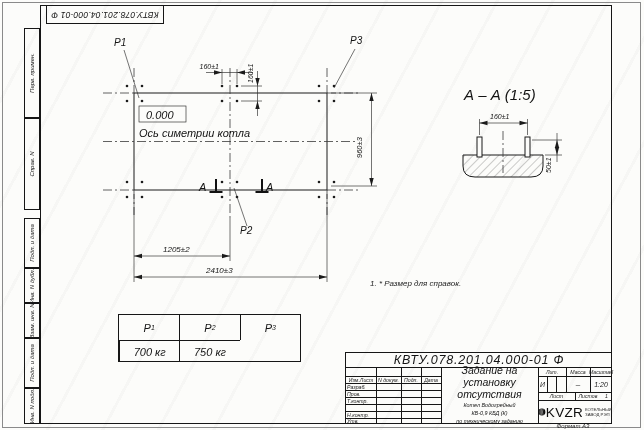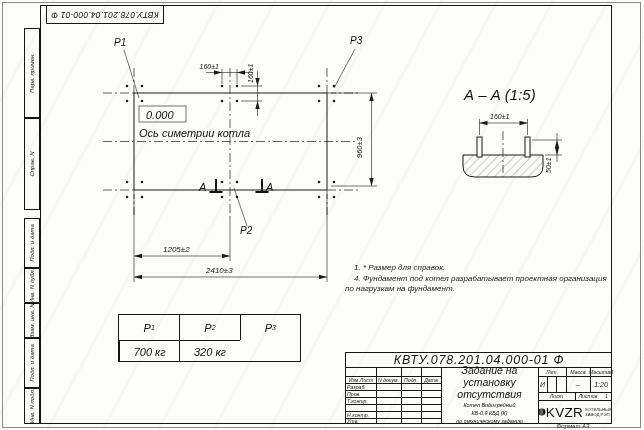--- a/index.html
+++ b/index.html
@@ -12,21 +12,21 @@
   .frame{left:40px;top:5px;width:572px;height:419px;border:1.6px solid #161616;}
   
   .topstamp{left:46px;top:5px;width:118px;height:19px;border:1px solid #161616;
     display:flex;align-items:center;justify-content:center;}
   .topstamp span{transform:rotate(180deg);font-style:italic;font-size:8.5px;white-space:nowrap;letter-spacing:.2px;}
   
   .mbox{left:24px;width:16px;border:1px solid #161616;display:flex;align-items:center;justify-content:center;overflow:visible;}
   .mbox span{transform:rotate(-90deg);font-style:italic;font-size:6px;white-space:nowrap;color:#222;}
   
   .notes{left:345px;top:263px;width:264px;font-style:italic;font-size:8px;line-height:10.6px;color:#1b1b1b;}
-  .notes p{margin:0;text-indent:9px;}
+  .notes p{margin:16px;text-indent:9px;}
   
   .ltable{left:118px;top:314px;width:183px;height:48px;display:grid;
     grid-template-columns:1fr 1fr 1fr;grid-template-rows:25px 22px;
     border:1.2px solid #161616;}
   .ltable .cell{border-left:1px solid #161616;border-top:1px solid #161616;
     display:flex;align-items:center;justify-content:center;font-style:italic;font-size:11px;}
   .ltable .cell.c0{border-left:none;} .ltable .cell.r0{border-top:none;}
   .ltable sub{font-size:7px;}
   
   .tb{left:345px;top:352px;width:266px;height:71px;border-top:1.4px solid #161616;border-left:1.4px solid #161616;}
@@ -199,38 +199,37 @@
         <path class="thin" d="M532,140 H562 M545,155 H562 M557,133 V162"></path>
         <path class="arr" d="M557,140 l-2.2,8 l4.4,0 Z"></path>
           <path class="arr" d="M557,155 l-2.2,-8 l4.4,0 Z"></path>
         <text transform="translate(551,173) rotate(-90)" font-size="7">50±1</text>
       </g>
     </g>
   </svg>
 
   <div class="abs notes">
     <p>1. * Размер для справок.</p>
-    <p>4. Фундамент под котел разрабатывает проектная организация по нагрузкам на фундамент.</p>
   </div>
 
   <div class="abs ltable">
     <div class="cell c0 r0">
         <span>P</span>
         <sub>1</sub>
       </div>
     <div class="cell r0">
         <span>P</span>
         <sub>2</sub>
       </div>
     <div class="cell r0">
         <span>P</span>
         <sub>3</sub>
       </div>
     <div class="cell">700 кг</div>
-    <div class="cell">320 кг</div>
+    <div class="cell">750 кг</div>
   </div>
 
   <div class="abs tb">
     <div class="abs docrow">КВТУ.078.201.04.000-01 Ф</div>
 
     <div class="abs vl" style="left:30px;top:15px;height:56px;"></div>
     <div class="abs vl" style="left:55px;top:15px;height:56px;"></div>
     <div class="abs vl" style="left:75px;top:15px;height:56px;"></div>
     <div class="abs vl" style="left:95px;top:15px;height:56px;"></div>
     <div class="abs vl" style="left:192px;top:15px;height:56px;"></div>

